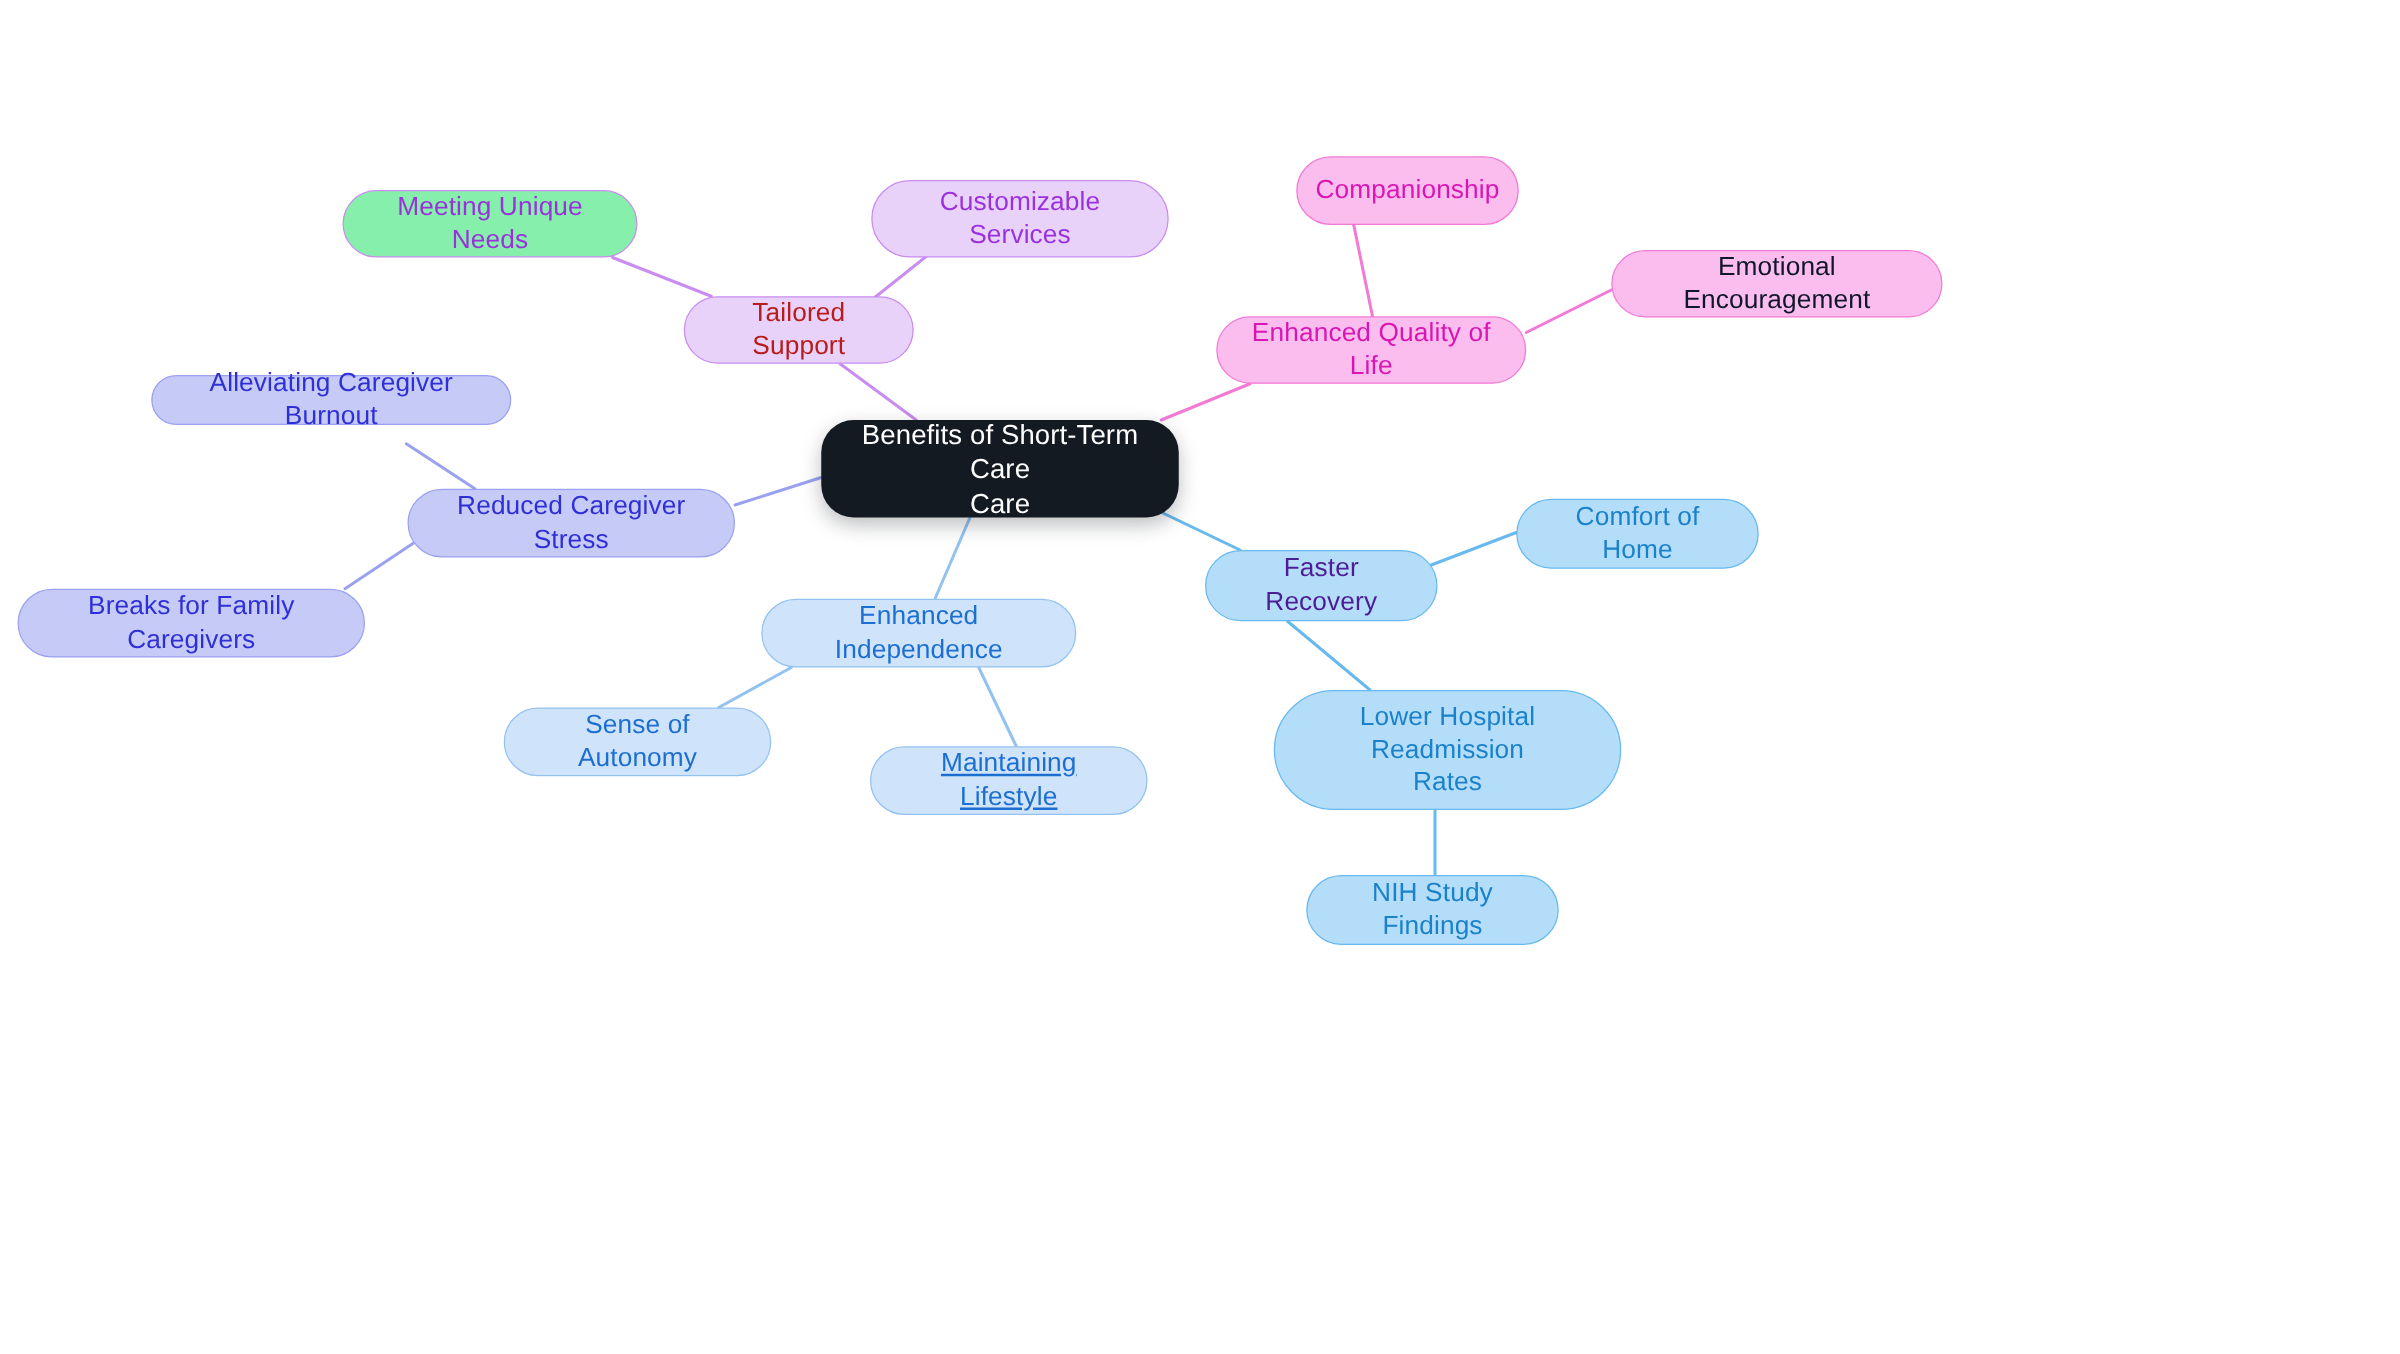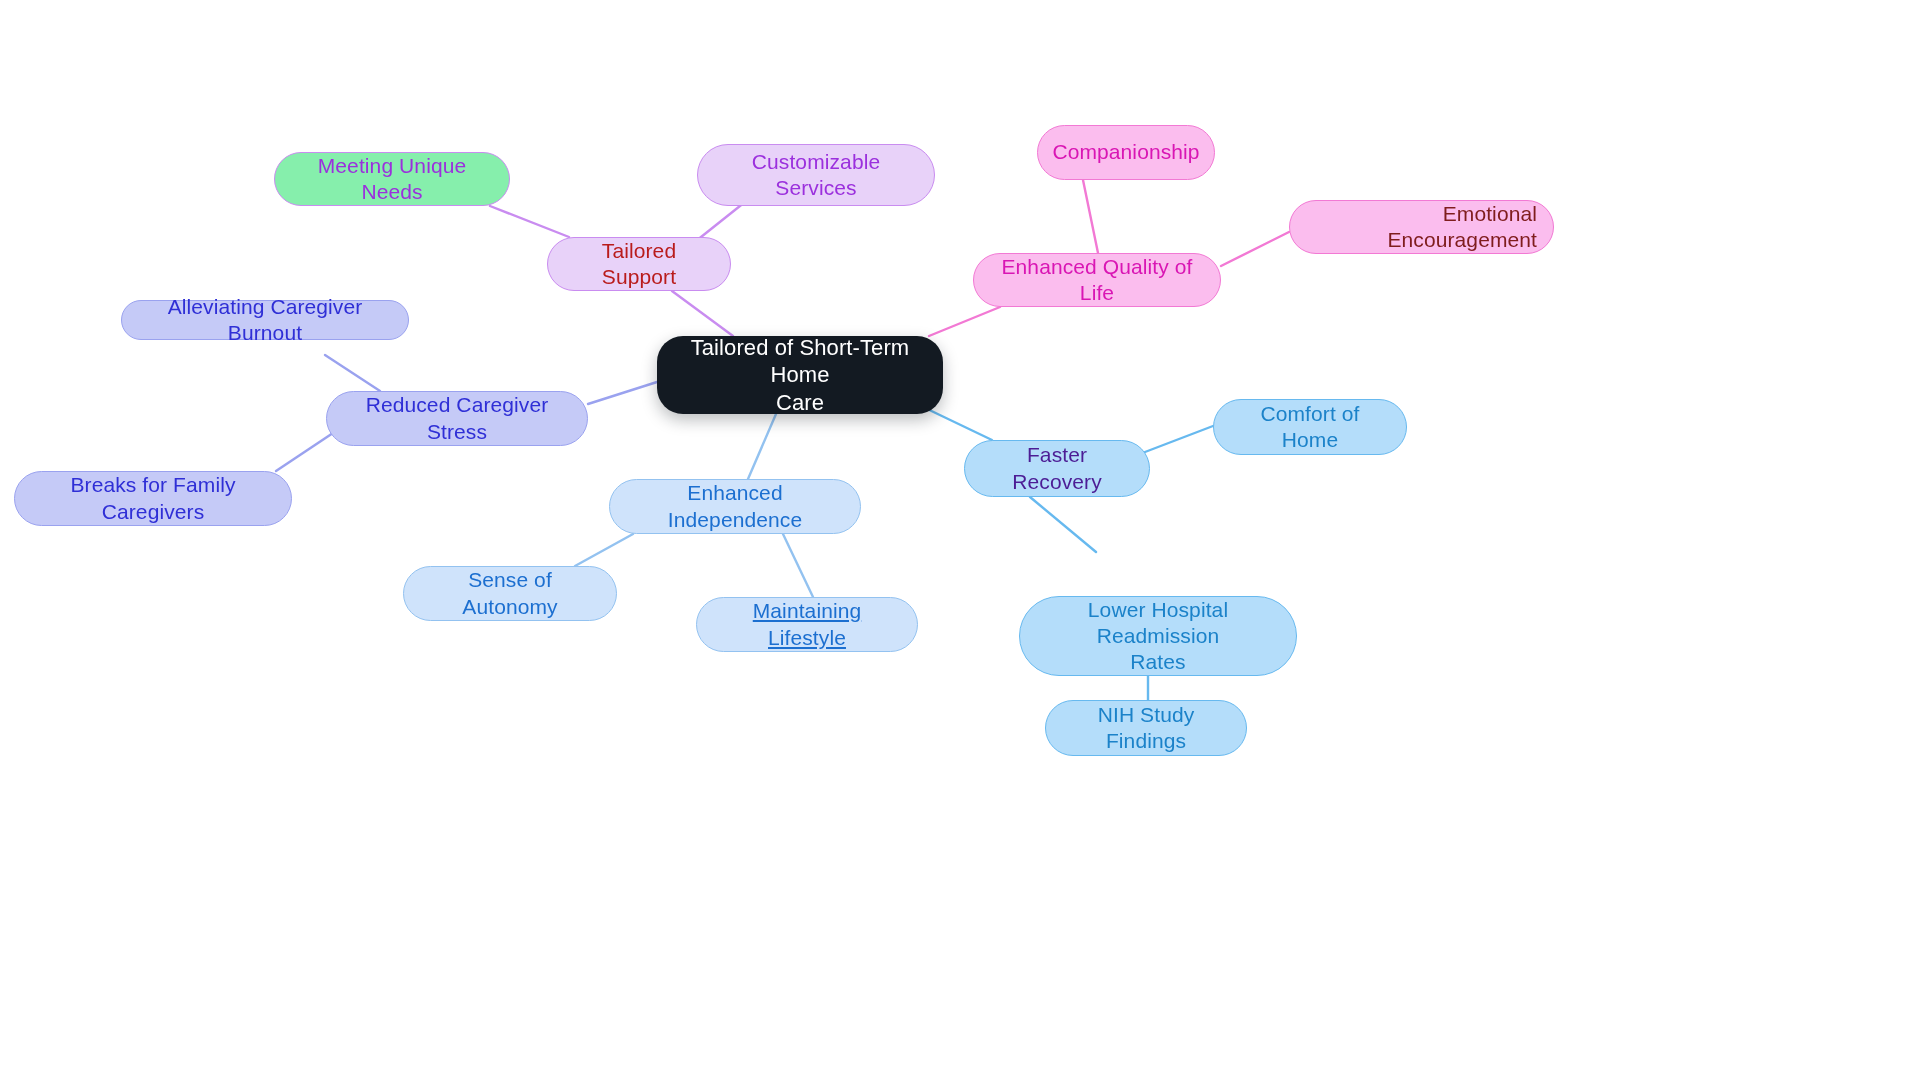--- a/index.html
+++ b/index.html
@@ -70,33 +70,33 @@
       <line x1="345" y1="425" x2="276" y2="471" stroke="#9aa2ef" stroke-width="2.4" stroke-linecap="round"></line>
       <line x1="776" y1="414" x2="748" y2="479" stroke="#93c2f0" stroke-width="2.4" stroke-linecap="round"></line>
       <line x1="633" y1="534" x2="575" y2="566" stroke="#93c2f0" stroke-width="2.4" stroke-linecap="round"></line>
       <line x1="783" y1="534" x2="813" y2="597" stroke="#93c2f0" stroke-width="2.4" stroke-linecap="round"></line>
       <line x1="921" y1="406" x2="992" y2="440" stroke="#67b9ef" stroke-width="2.4" stroke-linecap="round"></line>
       <line x1="1145" y1="452" x2="1213" y2="426" stroke="#67b9ef" stroke-width="2.4" stroke-linecap="round"></line>
       <line x1="1030" y1="497" x2="1096" y2="552" stroke="#67b9ef" stroke-width="2.4" stroke-linecap="round"></line>
       <line x1="1148" y1="632" x2="1148" y2="700" stroke="#67b9ef" stroke-width="2.4" stroke-linecap="round"></line>
     </svg>
   <div id="nodes-layer">
-      <div class="node root" style="left: 657px; top: 336px; width: 286px; height: 78px; background: rgb(19, 26, 34); border-color: rgb(19, 26, 34); color: rgb(255, 255, 255);"><span>Tailored of Short-Term Home
+      <div class="node root" style="left: 657px; top: 336px; width: 286px; height: 78px; background: rgb(19, 26, 34); border-color: rgb(19, 26, 34); color: rgb(255, 255, 255);"><span>Benefits of Short-Term Care
 Care</span></div>
       <div class="node lvl1" style="left: 547px; top: 237px; width: 184px; height: 54px; background: rgb(232, 210, 249); border-color: rgb(201, 140, 240); color: #b91c1c;"><span>Tailored Support</span></div>
       <div class="node lvl2" style="left: 274px; top: 152px; width: 236px; height: 54px; background: #86efac; border-color: rgb(201, 140, 240); color: rgb(155, 48, 221);"><span>Meeting Unique Needs</span></div>
       <div class="node lvl2" style="left: 697px; top: 144px; width: 238px; height: 62px; background: rgb(232, 210, 249); border-color: rgb(201, 140, 240); color: rgb(155, 48, 221);"><span>Customizable Services</span></div>
       <div class="node lvl1" style="left: 973px; top: 253px; width: 248px; height: 54px; background: rgb(251, 189, 238); border-color: rgb(242, 121, 212); color: rgb(217, 22, 180);"><span>Enhanced Quality of Life</span></div>
       <div class="node lvl2" style="left: 1037px; top: 125px; width: 178px; height: 55px; background: rgb(251, 189, 238); border-color: rgb(242, 121, 212); color: rgb(217, 22, 180);"><span>Companionship</span></div>
-      <div class="node lvl2" style="left: 1289px; top: 200px; width: 265px; height: 54px; background: rgb(251, 189, 238); border-color: rgb(242, 121, 212); color: #7f1d1d; text-align: right;"><span>Emotional Encouragement</span></div>
+      <div class="node lvl2" style="left: 1289px; top: 200px; width: 265px; height: 54px; background: rgb(251, 189, 238); border-color: rgb(242, 121, 212); color: #0f172a;"><span>Emotional Encouragement</span></div>
       <div class="node lvl1" style="left: 326px; top: 391px; width: 262px; height: 55px; background: rgb(197, 202, 247); border-color: rgb(154, 162, 239); color: rgb(47, 47, 214);"><span>Reduced Caregiver Stress</span></div>
       <div class="node lvl2" style="left: 121px; top: 300px; width: 288px; height: 40px; background: rgb(197, 202, 247); border-color: rgb(154, 162, 239); color: rgb(47, 47, 214);"><span>Alleviating Caregiver Burnout</span></div>
       <div class="node lvl2" style="left: 14px; top: 471px; width: 278px; height: 55px; background: rgb(197, 202, 247); border-color: rgb(154, 162, 239); color: rgb(47, 47, 214);"><span>Breaks for Family Caregivers</span></div>
       <div class="node lvl1" style="left: 609px; top: 479px; width: 252px; height: 55px; background: rgb(207, 227, 251); border-color: rgb(147, 194, 240); color: rgb(28, 111, 208);"><span>Enhanced Independence</span></div>
       <div class="node lvl2" style="left: 403px; top: 566px; width: 214px; height: 55px; background: rgb(207, 227, 251); border-color: rgb(147, 194, 240); color: rgb(28, 111, 208);"><span>Sense of Autonomy</span></div>
       <div class="node lvl2" style="left: 696px; top: 597px; width: 222px; height: 55px; background: rgb(207, 227, 251); border-color: rgb(147, 194, 240); color: rgb(28, 111, 208); text-decoration: underline;"><span>Maintaining Lifestyle</span></div>
       <div class="node lvl1" style="left: 964px; top: 440px; width: 186px; height: 57px; background: rgb(180, 221, 250); border-color: rgb(103, 185, 239); color: #4c1d95;"><span>Faster Recovery</span></div>
       <div class="node lvl2" style="left: 1213px; top: 399px; width: 194px; height: 56px; background: rgb(180, 221, 250); border-color: rgb(103, 185, 239); color: rgb(27, 130, 201);"><span>Comfort of Home</span></div>
-      <div class="node lvl2" style="left: 1019px; top: 552px; width: 278px; height: 80px; background: rgb(180, 221, 250); border-color: rgb(103, 185, 239); color: rgb(27, 130, 201); margin-top: 44px;"><span>Lower Hospital Readmission
+      <div class="node lvl2" style="left: 1019px; top: 552px; width: 278px; height: 96px; background: rgb(180, 221, 250); border-color: rgb(103, 185, 239); color: rgb(27, 130, 201);"><span>Lower Hospital Readmission
 Rates</span></div>
       <div class="node lvl2" style="left: 1045px; top: 700px; width: 202px; height: 56px; background: rgb(180, 221, 250); border-color: rgb(103, 185, 239); color: rgb(27, 130, 201);"><span>NIH Study Findings</span></div>
     </div>
 </div>
 
 </body></html>

